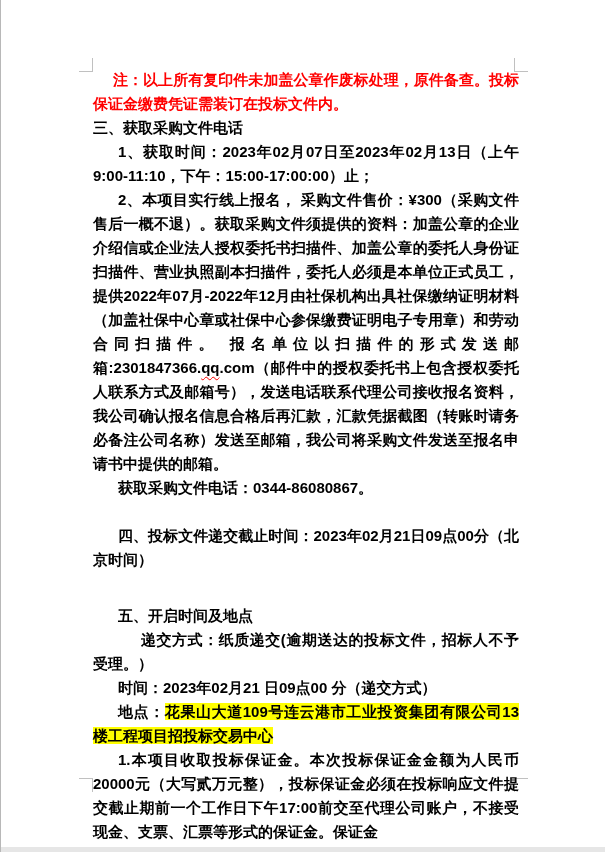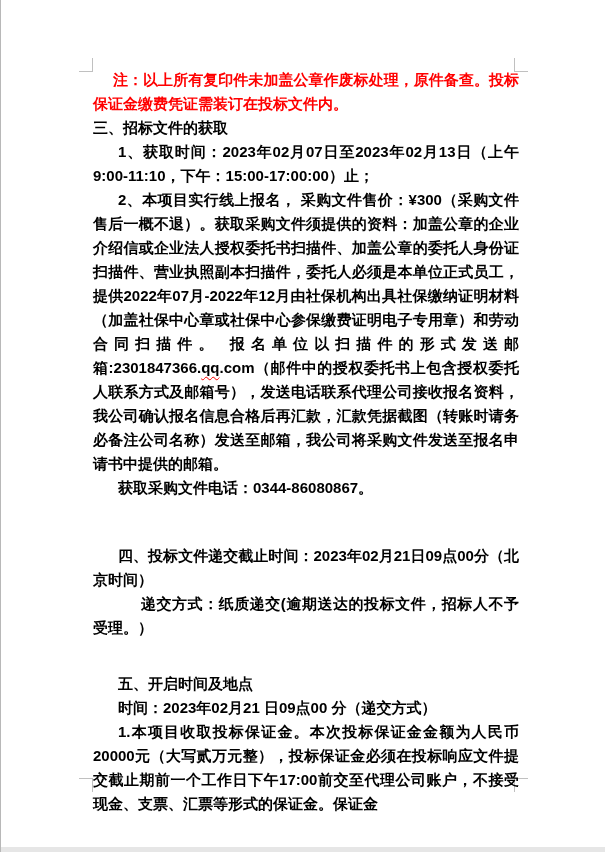--- a/index.html
+++ b/index.html
@@ -71,25 +71,26 @@
 <body>
 
 <div class="page">
   <div class="crop-mark crop-tl"></div>
   <div class="crop-mark crop-tr"></div>
   <div class="crop-mark crop-bl"></div>
   <div class="crop-mark crop-br"></div>
 
   <div class="content">
       <p class="para" style="color: rgb(255, 0, 0); text-indent: 20px;"><span>注：以上所有复印件未加盖公章作废标处理，原件备查。投标保证金缴费凭证需装订在投标文件内。</span></p>
-      <p class="para" style="color: rgb(0, 0, 0); text-indent: 0px;"><span>三、招标文件的获取</span></p>
+      <p class="para" style="color: rgb(0, 0, 0); text-indent: 0px;"><span>三、获取采购文件电话</span></p>
       <p class="para" style="color: rgb(0, 0, 0); text-indent: 25px;"><span>1、获取时间：2023年02月07日至2023年02月13日（上午9:00-11:10，下午：15:00-17:00:00）止；</span></p>
       <p class="para" style="color: rgb(0, 0, 0); text-indent: 25px;"><span>2、本项目实行线上报名， 采购文件售价：¥300（采购文件售后一概不退）。获取采购文件须提供的资料：加盖公章的企业介绍信或企业法人授权委托书扫描件、加盖公章的委托人身份证扫描件、营业执照副本扫描件，委托人必须是本单位正式员工，提供2022年07月-2022年12月由社保机构出具社保缴纳证明材料（加盖社保中心章或社保中心参保缴费证明电子专用章）和劳动合同扫描件。 报名单位以扫描件的形式发送邮箱:2301847366.</span><span class="run-wavy">qq</span><span>.com（邮件中的授权委托书上包含授权委托人联系方式及邮箱号），发送电话联系代理公司接收报名资料，我公司确认报名信息合格后再汇款，汇款凭据截图（转账时请务必备注公司名称）发送至邮箱，我公司将采购文件发送至报名申请书中提供的邮箱。</span></p>
       <p class="para" style="color: rgb(0, 0, 0); text-indent: 25px;"><span>获取采购文件电话：0344-86080867。</span></p>
-      <p class="para" style="color: rgb(0, 0, 0); text-indent: 25px; margin-top: 44px;"><span>四、投标文件递交截止时间：2023年02月21日09点00分（北京时间）</span></p>
+      <p class="para" style="color: rgb(0, 0, 0); text-indent: 25px; margin-top: 24px;"><span>四、投标文件递交截止时间：2023年02月21日09点00分（北京时间）</span></p>
+      <p class="para" style="color: rgb(0, 0, 0); text-indent: 25px; margin-top: 32px;"><span>五、开启时间及地点</span></p>
       <p class="para" style="color: rgb(0, 0, 0); text-indent: 48px;"><span>递交方式：纸质递交(逾期送达的投标文件，招标人不予受理。）</span></p>
-      <p class="para" style="color: rgb(0, 0, 0); text-indent: 25px; margin-top: 32px;"><span>五、开启时间及地点</span></p>
       <p class="para" style="color: rgb(0, 0, 0); text-indent: 25px;"><span>时间：2023年02月21 日09点00 分（递交方式）</span></p>
+      <p class="para" style="color: rgb(0, 0, 0); text-indent: 25px;"><span>地点：</span><span class="run-highlight">花果山大道109号连云港市工业投资集团有限公司13楼工程项目招投标交易中心</span></p>
       <p class="para" style="color: rgb(0, 0, 0); text-indent: 25px;"><span>1.本项目收取投标保证金。本次投标保证金金额为人民币20000元（大写贰万元整），投标保证金必须在投标响应文件提交截止期前一个工作日下午17:00前交至代理公司账户，不接受现金、支票、汇票等形式的保证金。保证金</span></p>
     </div>
 
   <div class="bottom-strip"></div>
 </div>
 
 </body></html>

